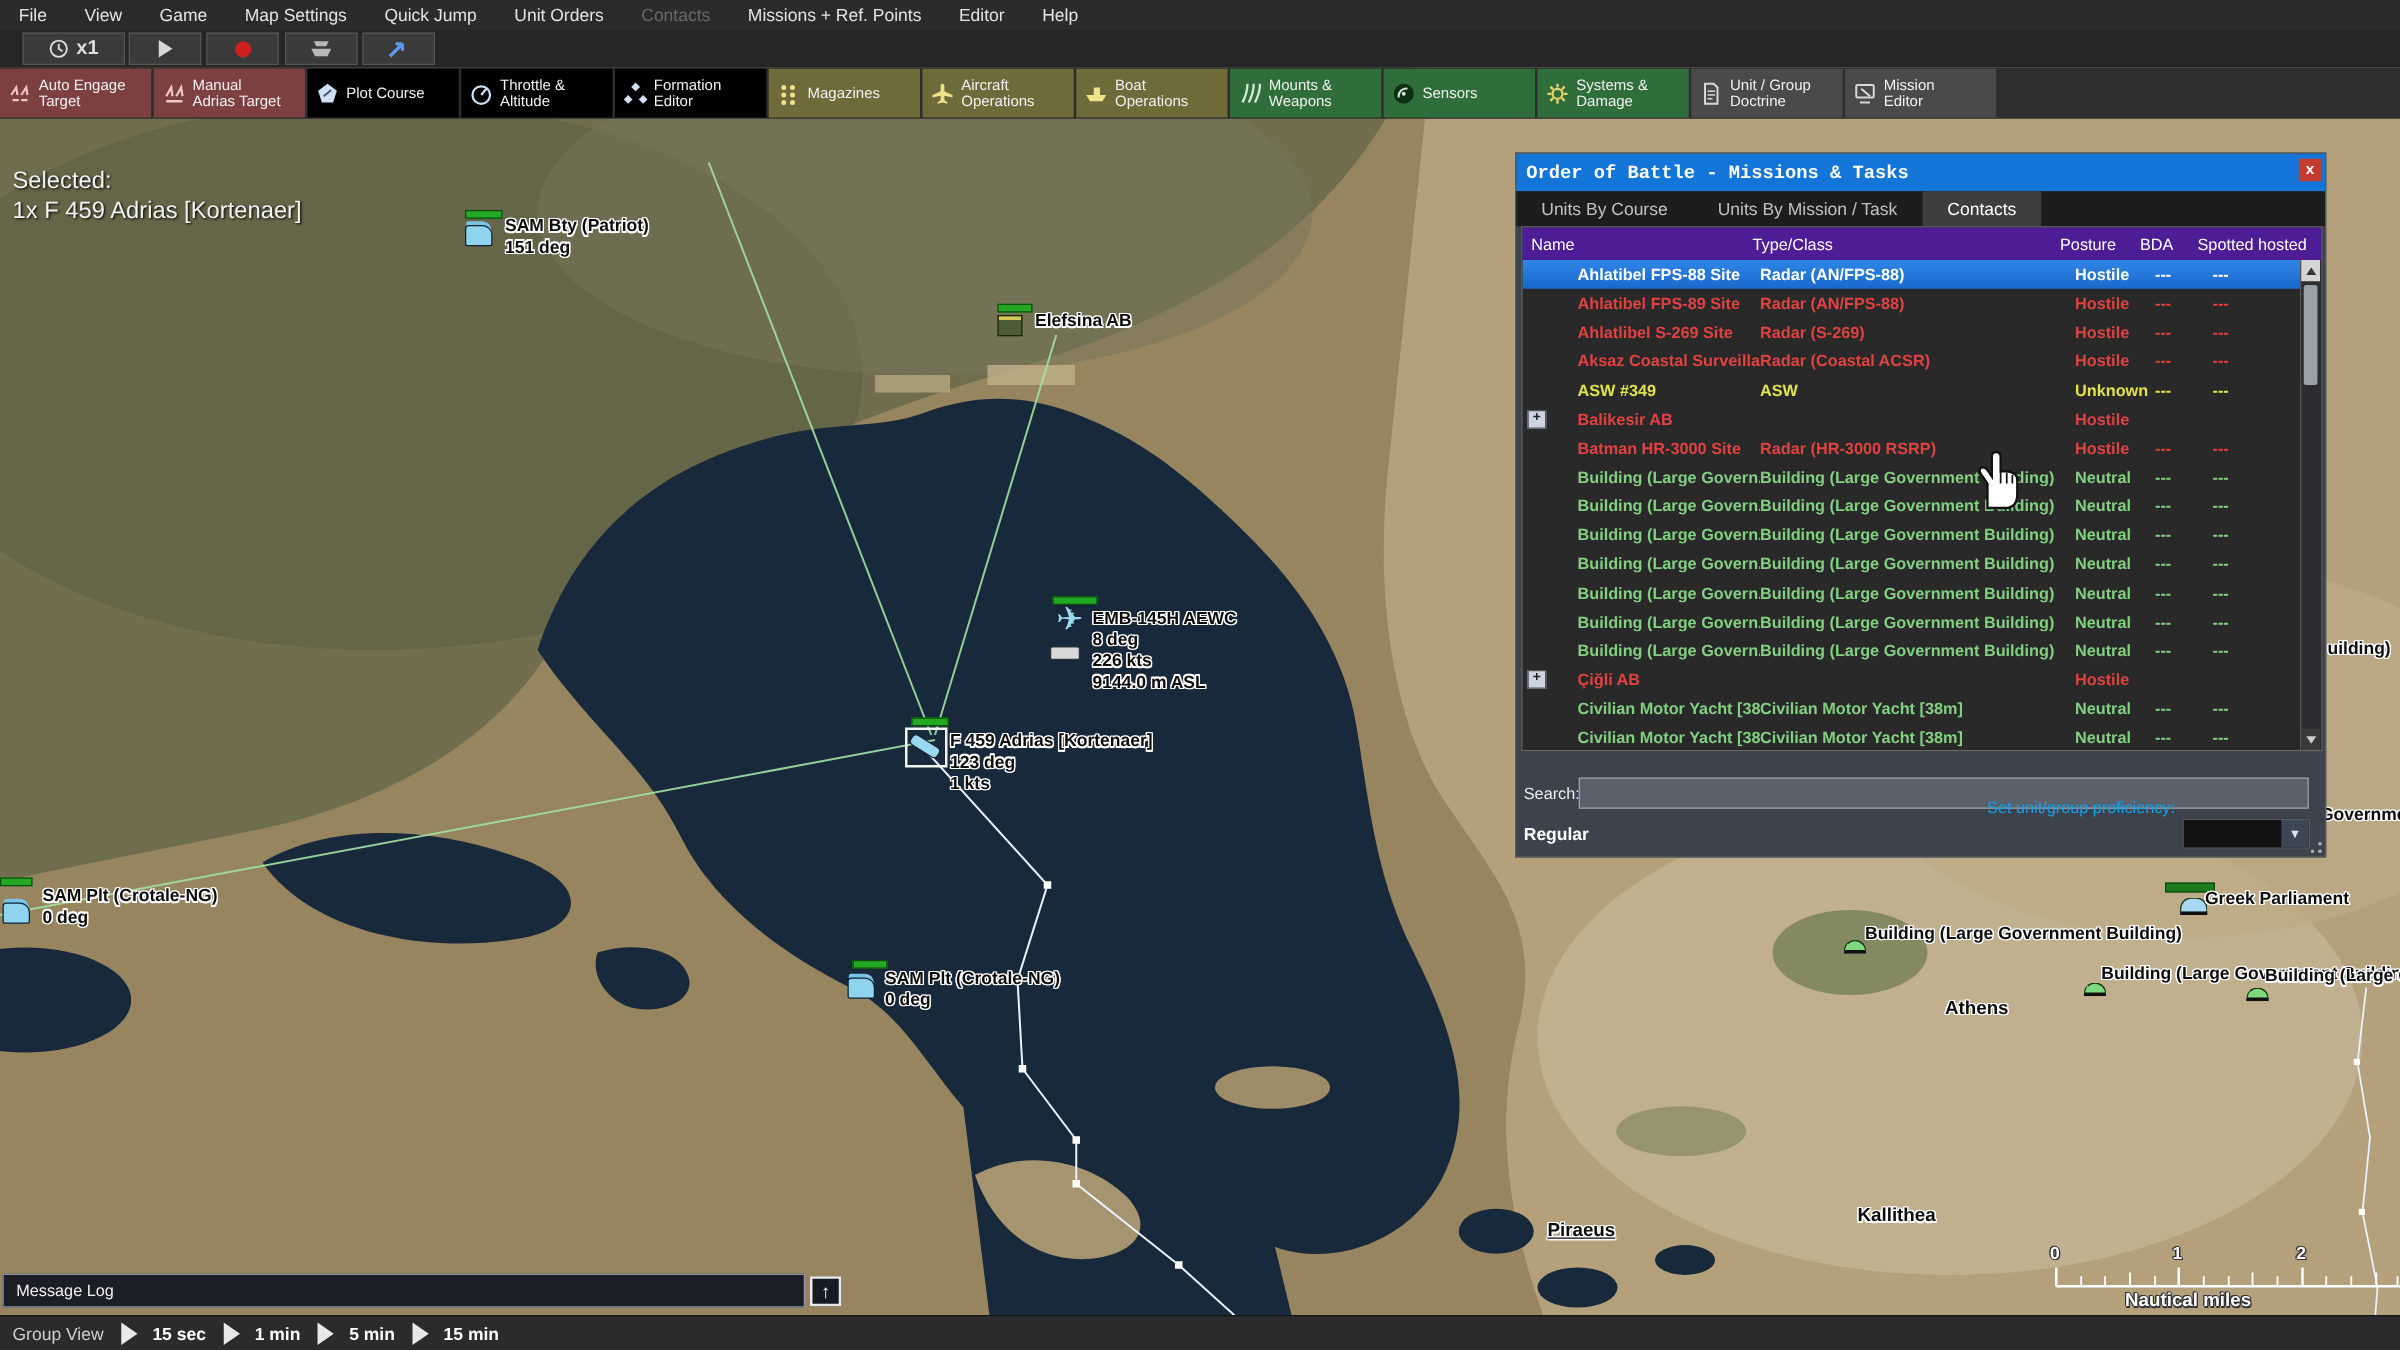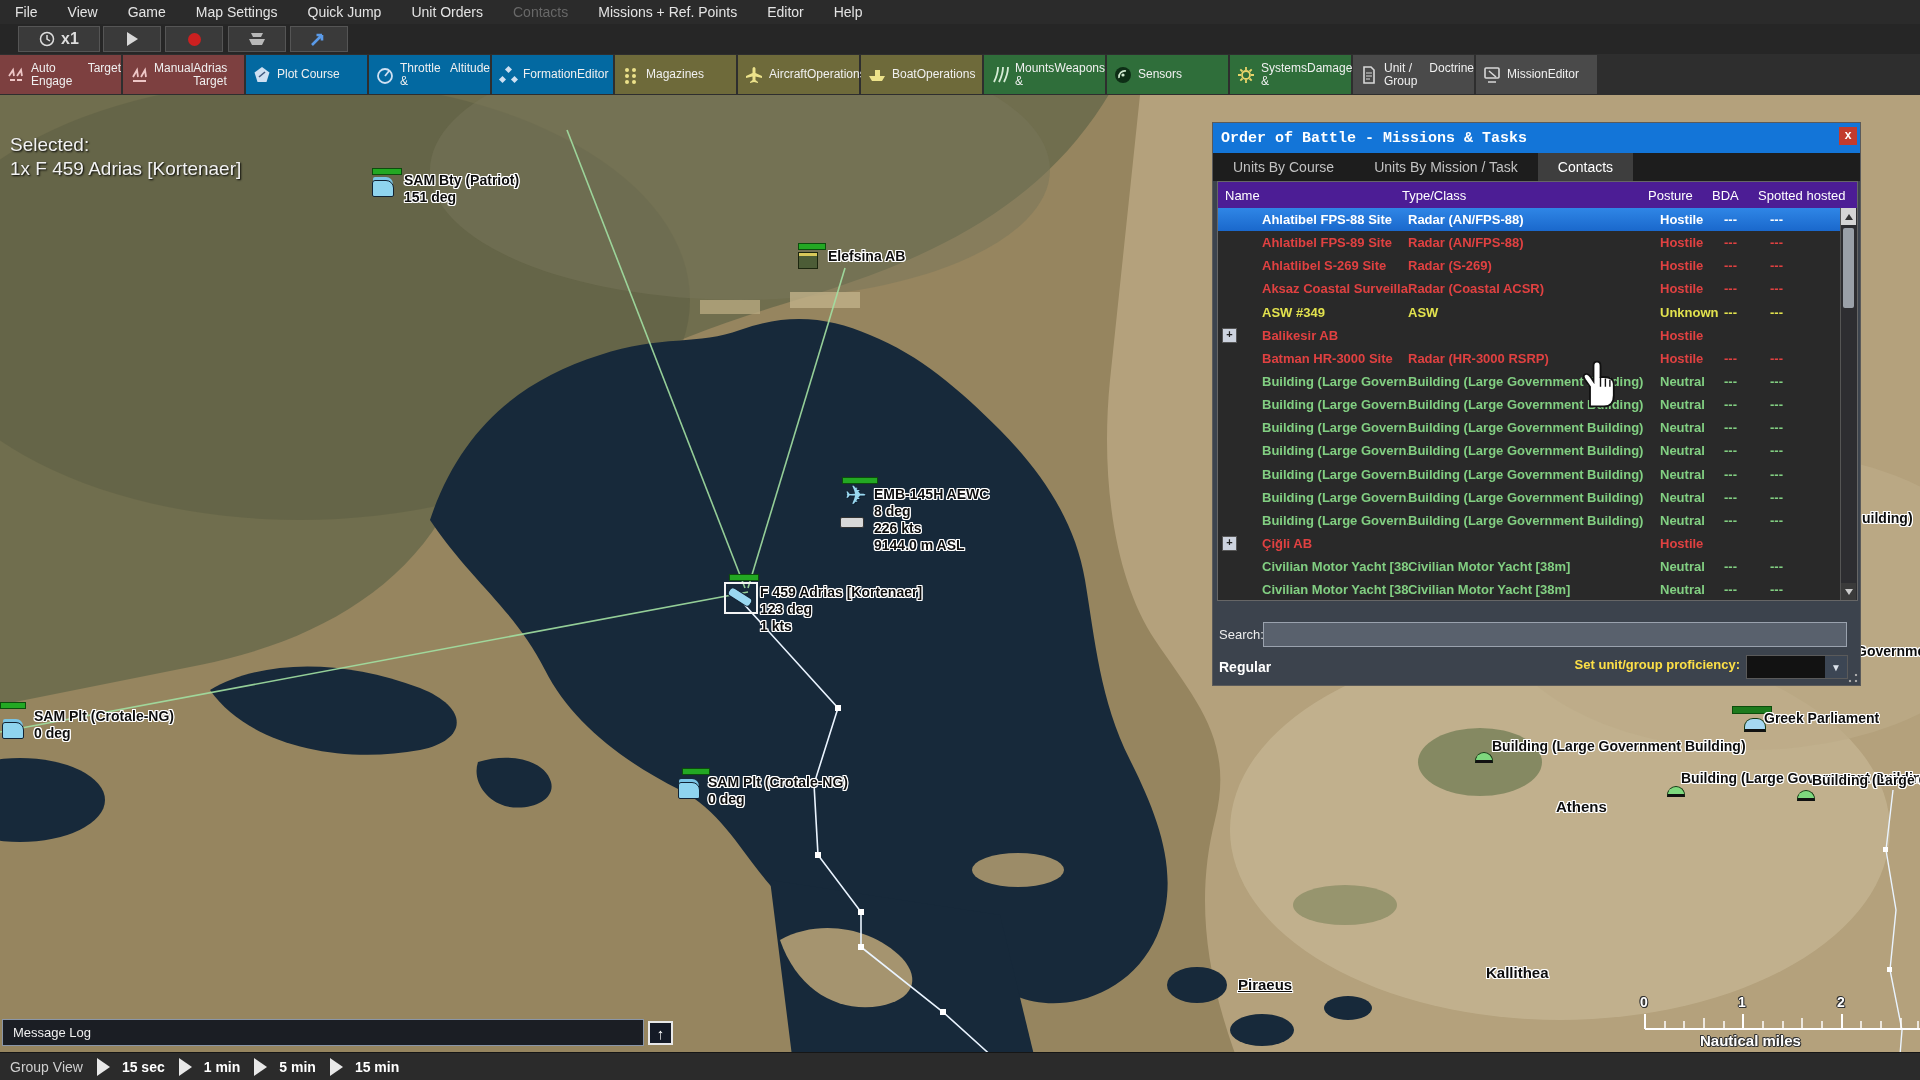--- a/index.html
+++ b/index.html
@@ -10,26 +10,26 @@
            display:flex;align-items:center;z-index:40;}
   .menu-item{color:#e4e4e4;font-size:14px;padding:0 15px;line-height:24px;cursor:default;}
   .menu-item.disabled{color:#686868;}
   .quickbar{position:absolute;left:0;top:24px;width:1920px;height:30px;background:#262626;z-index:40;}
   .qbtn{position:absolute;top:2px;height:26px;background:#3a3a3a;border:1px solid #555;
         display:flex;align-items:center;justify-content:center;gap:6px;color:#ddd;box-sizing:border-box;}
   .toolrow{position:absolute;left:0;top:54px;width:1920px;height:41px;background:#2e2e2e;z-index:40;
            display:flex;gap:2px;}
   .tbtn{width:121px;height:39px;margin-top:1px;display:flex;align-items:center;gap:5px;
         padding-left:6px;box-sizing:border-box;}
-  .tbtn .tlabel{display:flex;justify-content:center;line-height:13px;
+  .tbtn .tlabel{display:flex;flex-direction:column;justify-content:center;line-height:13px;
         font-size:12px;color:#f0f0f0;}
   .tbtn .tlabel span:empty{display:none;}
   .ticon{width:20px;height:20px;flex:0 0 20px;}
   .tbtn.red{background:#7d4040;}  .tbtn.red .ticon{color:#eec6c6;}
-  .tbtn.blue{background:#0369a1;} .tbtn.blue .ticon{color:#cfe0f2;}
+  .tbtn.blue{background:#000000;} .tbtn.blue .ticon{color:#cfe0f2;}
   .tbtn.olive{background:#6e6a3a;}.tbtn.olive .ticon{color:#ece28a;}
   .tbtn.green{background:#2f6e3a;}.tbtn.green .ticon{color:#d6ecd6;}
   .tbtn.gray{background:#4a4a4a;} .tbtn.gray .ticon{color:#d8d8d8;}
   
   #map{position:absolute;left:0;top:0;width:1920px;height:1080px;}
   .timebar{position:absolute;left:0;top:100px;width:1052px;height:29px;background:rgba(10,10,8,0.78);
            color:#f4f4f4;font-size:20px;display:flex;align-items:center;padding-left:8px;
            box-sizing:border-box;z-index:20;white-space:nowrap;}
   .selinfo{position:absolute;left:10px;top:133px;z-index:20;color:#f2f2f2;font-size:19px;
            text-shadow:1px 1px 2px #000;line-height:24px;}
@@ -87,21 +87,21 @@
   .varrow{position:absolute;left:0;width:15px;height:17px;display:flex;align-items:center;justify-content:center;}
   .varrow.up{top:0;background:#d4d4d4;}
   .varrow.down{bottom:0;background:#3a3a3a;}
   .tri-up{width:0;height:0;border-left:4px solid transparent;border-right:4px solid transparent;border-bottom:6px solid #333;}
   .tri-dn{width:0;height:0;border-left:4px solid transparent;border-right:4px solid transparent;border-top:6px solid #ccc;}
   .vthumb{position:absolute;left:2px;top:20px;width:11px;height:80px;background:#9aa0a8;border-radius:2px;}
   .psearch-label{position:absolute;left:6px;top:504px;color:#eee;}
   .psearch{position:absolute;left:50px;top:499px;width:584px;height:25px;background:#59616d;
            border:1px solid #9aa2ae;box-sizing:border-box;color:#fff;font-size:13px;padding:0 4px;}
   .pregular{position:absolute;left:6px;top:536px;color:#fff;font-weight:bold;font-size:14px;}
-  .pprof-label{position:absolute;right:120px;top:534px;color:#fde047;font-weight:bold;}
+  .pprof-label{position:absolute;right:120px;top:515px;color:#0ea5e9;}
   .pdrop{position:absolute;right:12px;top:532px;width:102px;height:24px;background:#121212;
          border:1px solid #5a5a5a;box-sizing:border-box;}
   .pdrop .chev{position:absolute;right:0;top:0;width:22px;height:22px;background:#3c4654;color:#dbe2ea;
          display:flex;align-items:center;justify-content:center;font-size:10px;}
   .pgrip{position:absolute;right:2px;bottom:2px;width:10px;height:10px;
          background:
           radial-gradient(circle at 8px 2px,#aaa 1.2px,transparent 1.6px),
           radial-gradient(circle at 8px 8px,#aaa 1.2px,transparent 1.6px),
           radial-gradient(circle at 2px 8px,#aaa 1.2px,transparent 1.6px);}
   

